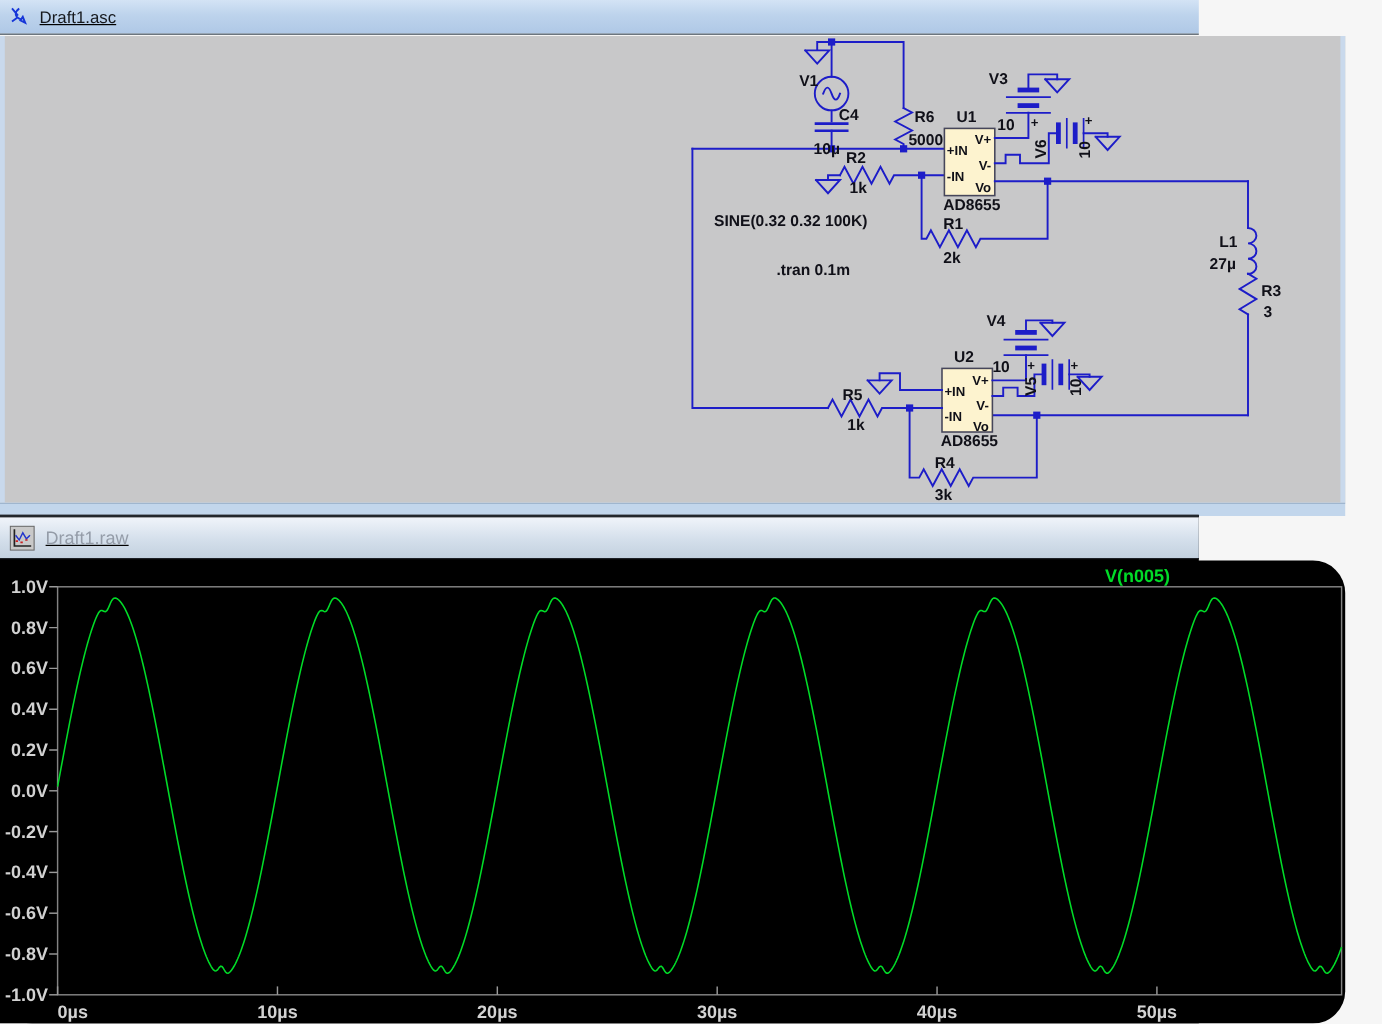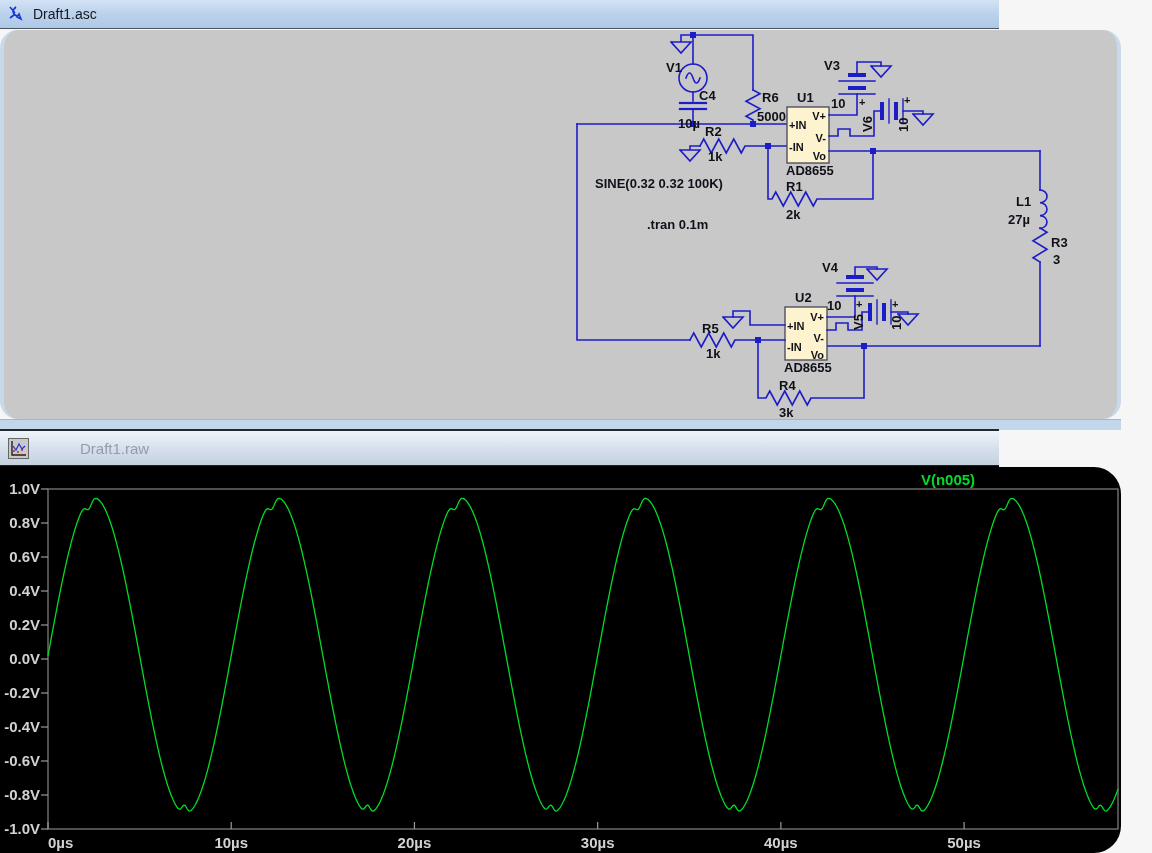--- a/index.html
+++ b/index.html
@@ -1,31 +1,31 @@
 <!DOCTYPE html>
 <html><head>
 <meta charset="utf-8">
 <style>
   html,body{margin:0;padding:0;background:#f6f6f6;width:1152px;height:853px;overflow:hidden;
             font-family:"Liberation Sans",sans-serif;}
   #stage{position:relative;width:1152px;height:853px;}
-  .win{position:absolute;left:0;width:999px;}
+  .win{position:absolute;left:0;width:999px;text-decoration:underline;}
   
   #win1{top:0;height:429px;}
   .tb1{height:29px;background:linear-gradient(180deg,#d3e3f5 0%,#bdd3ec 45%,#afc8e6 100%);
        border-bottom:1px solid #4a5560;display:flex;align-items:center;padding-left:7px;box-sizing:border-box;}
   .tb1 .ttl{font-size:14px;color:#15181c;margin-left:8px;}
   .canvas1{position:absolute;top:30px;left:0;width:1121px;height:389px;background:#c8c8c9;
-           border-left:4px solid #c9d9ec;border-right:4px solid #c9d9ec;box-sizing:border-box;border-radius:18px;}
+           border-left:4px solid #c9d9ec;border-right:4px solid #c9d9ec;box-sizing:border-box;}
   .frame-bottom{position:absolute;top:419px;left:0;width:1121px;height:10px;background:#c2d6ec;border-top:1px solid #9fb6cf;}
   
   #win2{top:429px;height:424px;background:#000;}
   .tb2{height:37px;background:linear-gradient(180deg,#f0f4fa 0%,#d4dfeb 55%,#c3d1df 100%);
        border-top:2px solid #23272c;border-bottom:1px solid #1d2126;display:flex;align-items:center;
-       padding-left:8px;box-sizing:border-box;gap:42px;}
+       padding-left:8px;box-sizing:border-box;}
   .tb2 .ttl{font-size:15px;color:#949ca8;margin-left:9px;}
   .plot{position:absolute;top:38px;left:0;width:1121px;height:386px;background:#000;border-radius:27px;}
   svg text{user-select:none;}
   .schtxt{font-family:"Liberation Sans",sans-serif;font-weight:bold;fill:#101018;font-size:13px;}
   .pintxt{font-family:"Liberation Sans",sans-serif;font-weight:bold;fill:#101018;font-size:11px;}
   .axis-lbl{font-family:"Liberation Sans",sans-serif;font-weight:bold;fill:#d2d2d2;font-size:15px;}
 </style>
 </head>
 <body>
 

